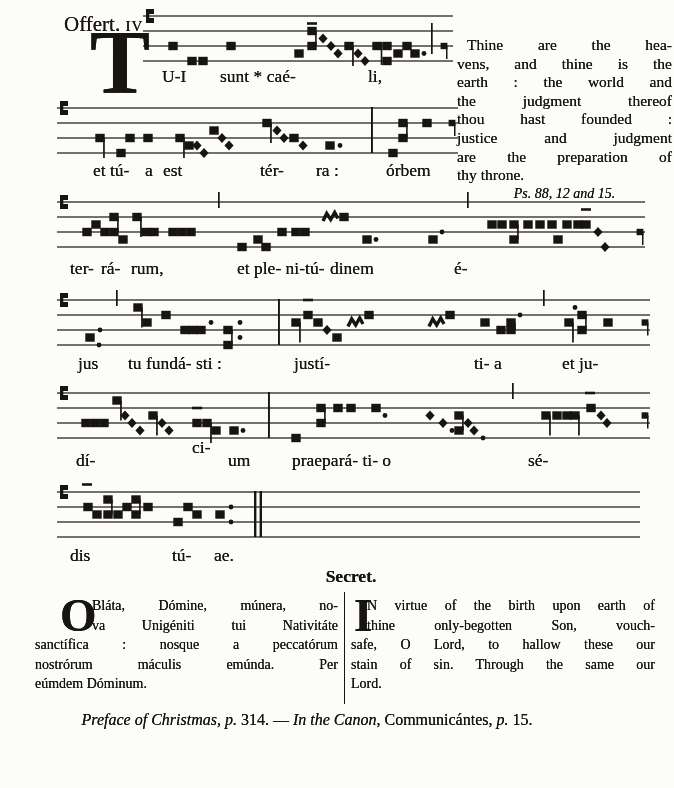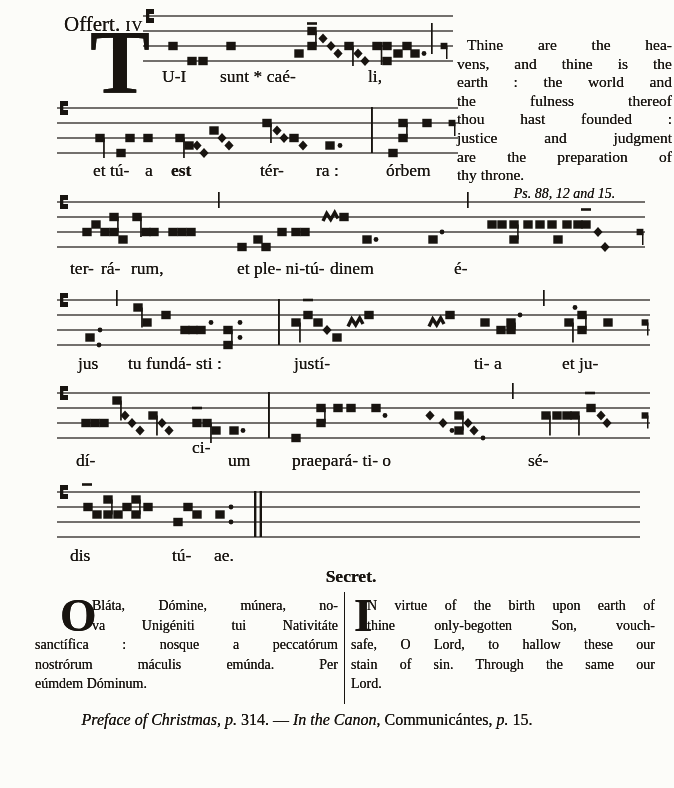--- a/index.html
+++ b/index.html
@@ -38,21 +38,21 @@
 <div class="page" id="page">
 
   <div class="abs" id="offert"><span>Offert. </span><span class="num">IV</span></div>
 
   <div class="abs" id="initial">T</div>
 
   <div class="abs" id="translation">
       <div class="tl" style="padding-left: 10px;">Thine are the hea-</div>
       <div class="tl">vens, and thine is the</div>
       <div class="tl">earth : the world and</div>
-      <div class="tl">the fulness thereof</div>
+      <div class="tl">the judgment thereof</div>
       <div class="tl">thou hast founded :</div>
       <div class="tl">justice and judgment</div>
       <div class="tl">are the preparation of</div>
       <div class="tl left">thy throne.</div>
       <div class="tl ps">Ps. 88, 12 and 15.</div>
     </div>
 
   <div class="abs" id="secret-heading">Secret.</div>
 
   <div class="abs dropcap" style="left:60px;top:592px">O</div>
@@ -244,21 +244,21 @@
         <g>
           <rect x="373.3" y="24.8" width="9.4" height="8.4" fill="#181410"></rect>
         </g>
         <g>
           <rect x="399.6" y="25.8" width="6.8" height="6.4" fill="#181410"></rect>
           <rect x="405" y="29" width="1.5" height="13" fill="#181410"></rect>
         </g>
       </svg>
       <span class="lyr" style="left: 44px; top: 66px;">et tú-</span>
       <span class="lyr" style="left: 96px; top: 66px;">a</span>
-      <span class="lyr" style="left: 122px; top: 66px; font-weight: bold;">est</span>
+      <span class="lyr" style="left: 114px; top: 66px;">est</span>
       <span class="lyr" style="left: 211px; top: 66px;">tér-</span>
       <span class="lyr" style="left: 267px; top: 66px;">ra :</span>
       <span class="lyr" style="left: 337px; top: 66px;">órbem</span>
     </div>
     <div class="abs" style="left: 49px; top: 188px; width: 608px; height: 86px;">
       <svg width="608" height="86">
         <g>
           <rect x="8" y="13.35" width="588" height="1.3" fill="#181410" opacity="0.92"></rect>
           <rect x="8" y="28.35" width="588" height="1.3" fill="#181410" opacity="0.92"></rect>
           <rect x="8" y="43.35" width="588" height="1.3" fill="#181410" opacity="0.92"></rect>

